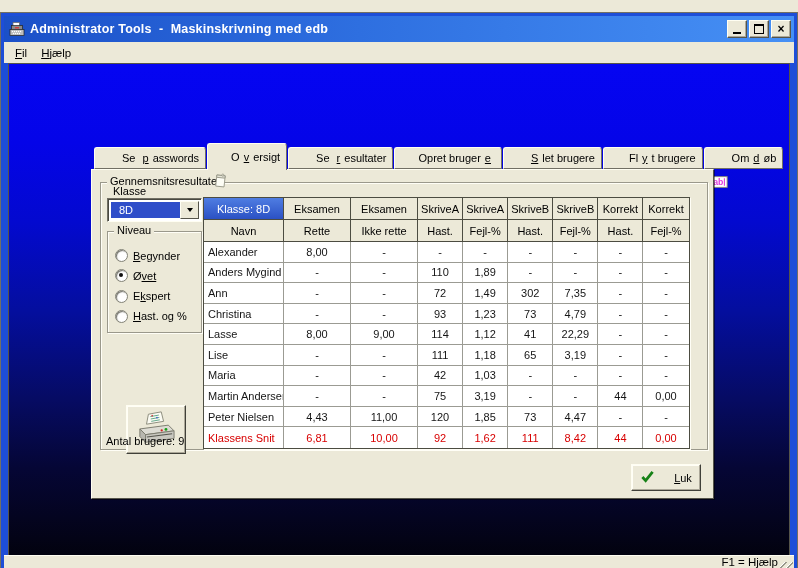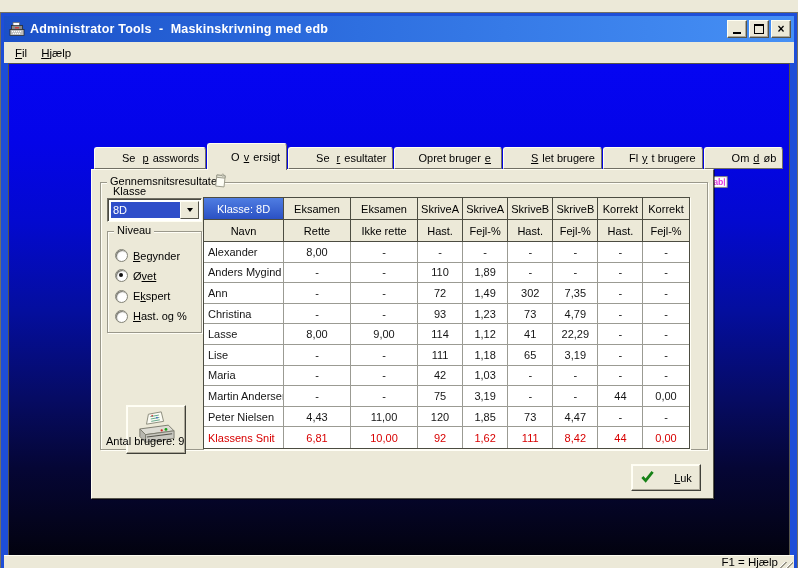--- a/index.html
+++ b/index.html
@@ -40,21 +40,21 @@
       border:1px solid;border-color:#fffef2 #55544a #55544a #fffef2;box-shadow:1px 1px 0 rgba(0,0,0,.45);}
   
   .gbox{position:absolute;border:1px solid #9a988b;box-shadow:1px 1px 0 #fffef6,inset 1px 1px 0 #fffef6;}
   .glabel{position:absolute;top:-8px;left:6px;background:#ECE9D8;padding:0 3px;font-size:11px;color:#000;white-space:nowrap;}
   .main-gbox{left:8px;top:12px;width:606px;height:266px;}
   .klasse-label{position:absolute;left:12px;top:2px;font-size:11px;}
   
   .combo{position:absolute;left:6px;top:15px;width:93px;height:22px;background:#fff;
          border:1px solid;border-color:#716F64 #fffef2 #fffef2 #716F64;box-shadow:inset 1px 1px 0 #494941;}
   .combo-sel{position:absolute;left:3px;top:3px;bottom:3px;right:20px;background:#2f4ec9;color:#fff;
-         font-size:11px;display:flex;align-items:center;padding-left:2px;}
+         font-size:11px;display:flex;align-items:center;padding-left:8px;}
   .combo-btn{position:absolute;right:2px;top:2px;bottom:2px;width:17px;background:#ECE9D8;
          border:1px solid;border-color:#fffef2 #55544a #55544a #fffef2;
          display:flex;align-items:center;justify-content:center;}
   .tri-down{width:0;height:0;border-left:3.5px solid transparent;border-right:3.5px solid transparent;
          border-top:4px solid #000;}
   .niveau-gbox{left:6px;top:48px;width:93px;height:100px;}
   .karakter-gbox{left:6px;top:156px;width:93px;height:61px;}
   .radio-col{position:absolute;left:7px;top:10px;right:2px;display:flex;flex-direction:column;justify-content:space-evenly;bottom:2px;}
   .radio-row{display:flex;align-items:center;gap:5px;font-size:11px;white-space:nowrap;}
   .radio{width:11px;height:11px;border-radius:50%;background:#fff;border:1px solid #828275;flex:none;

